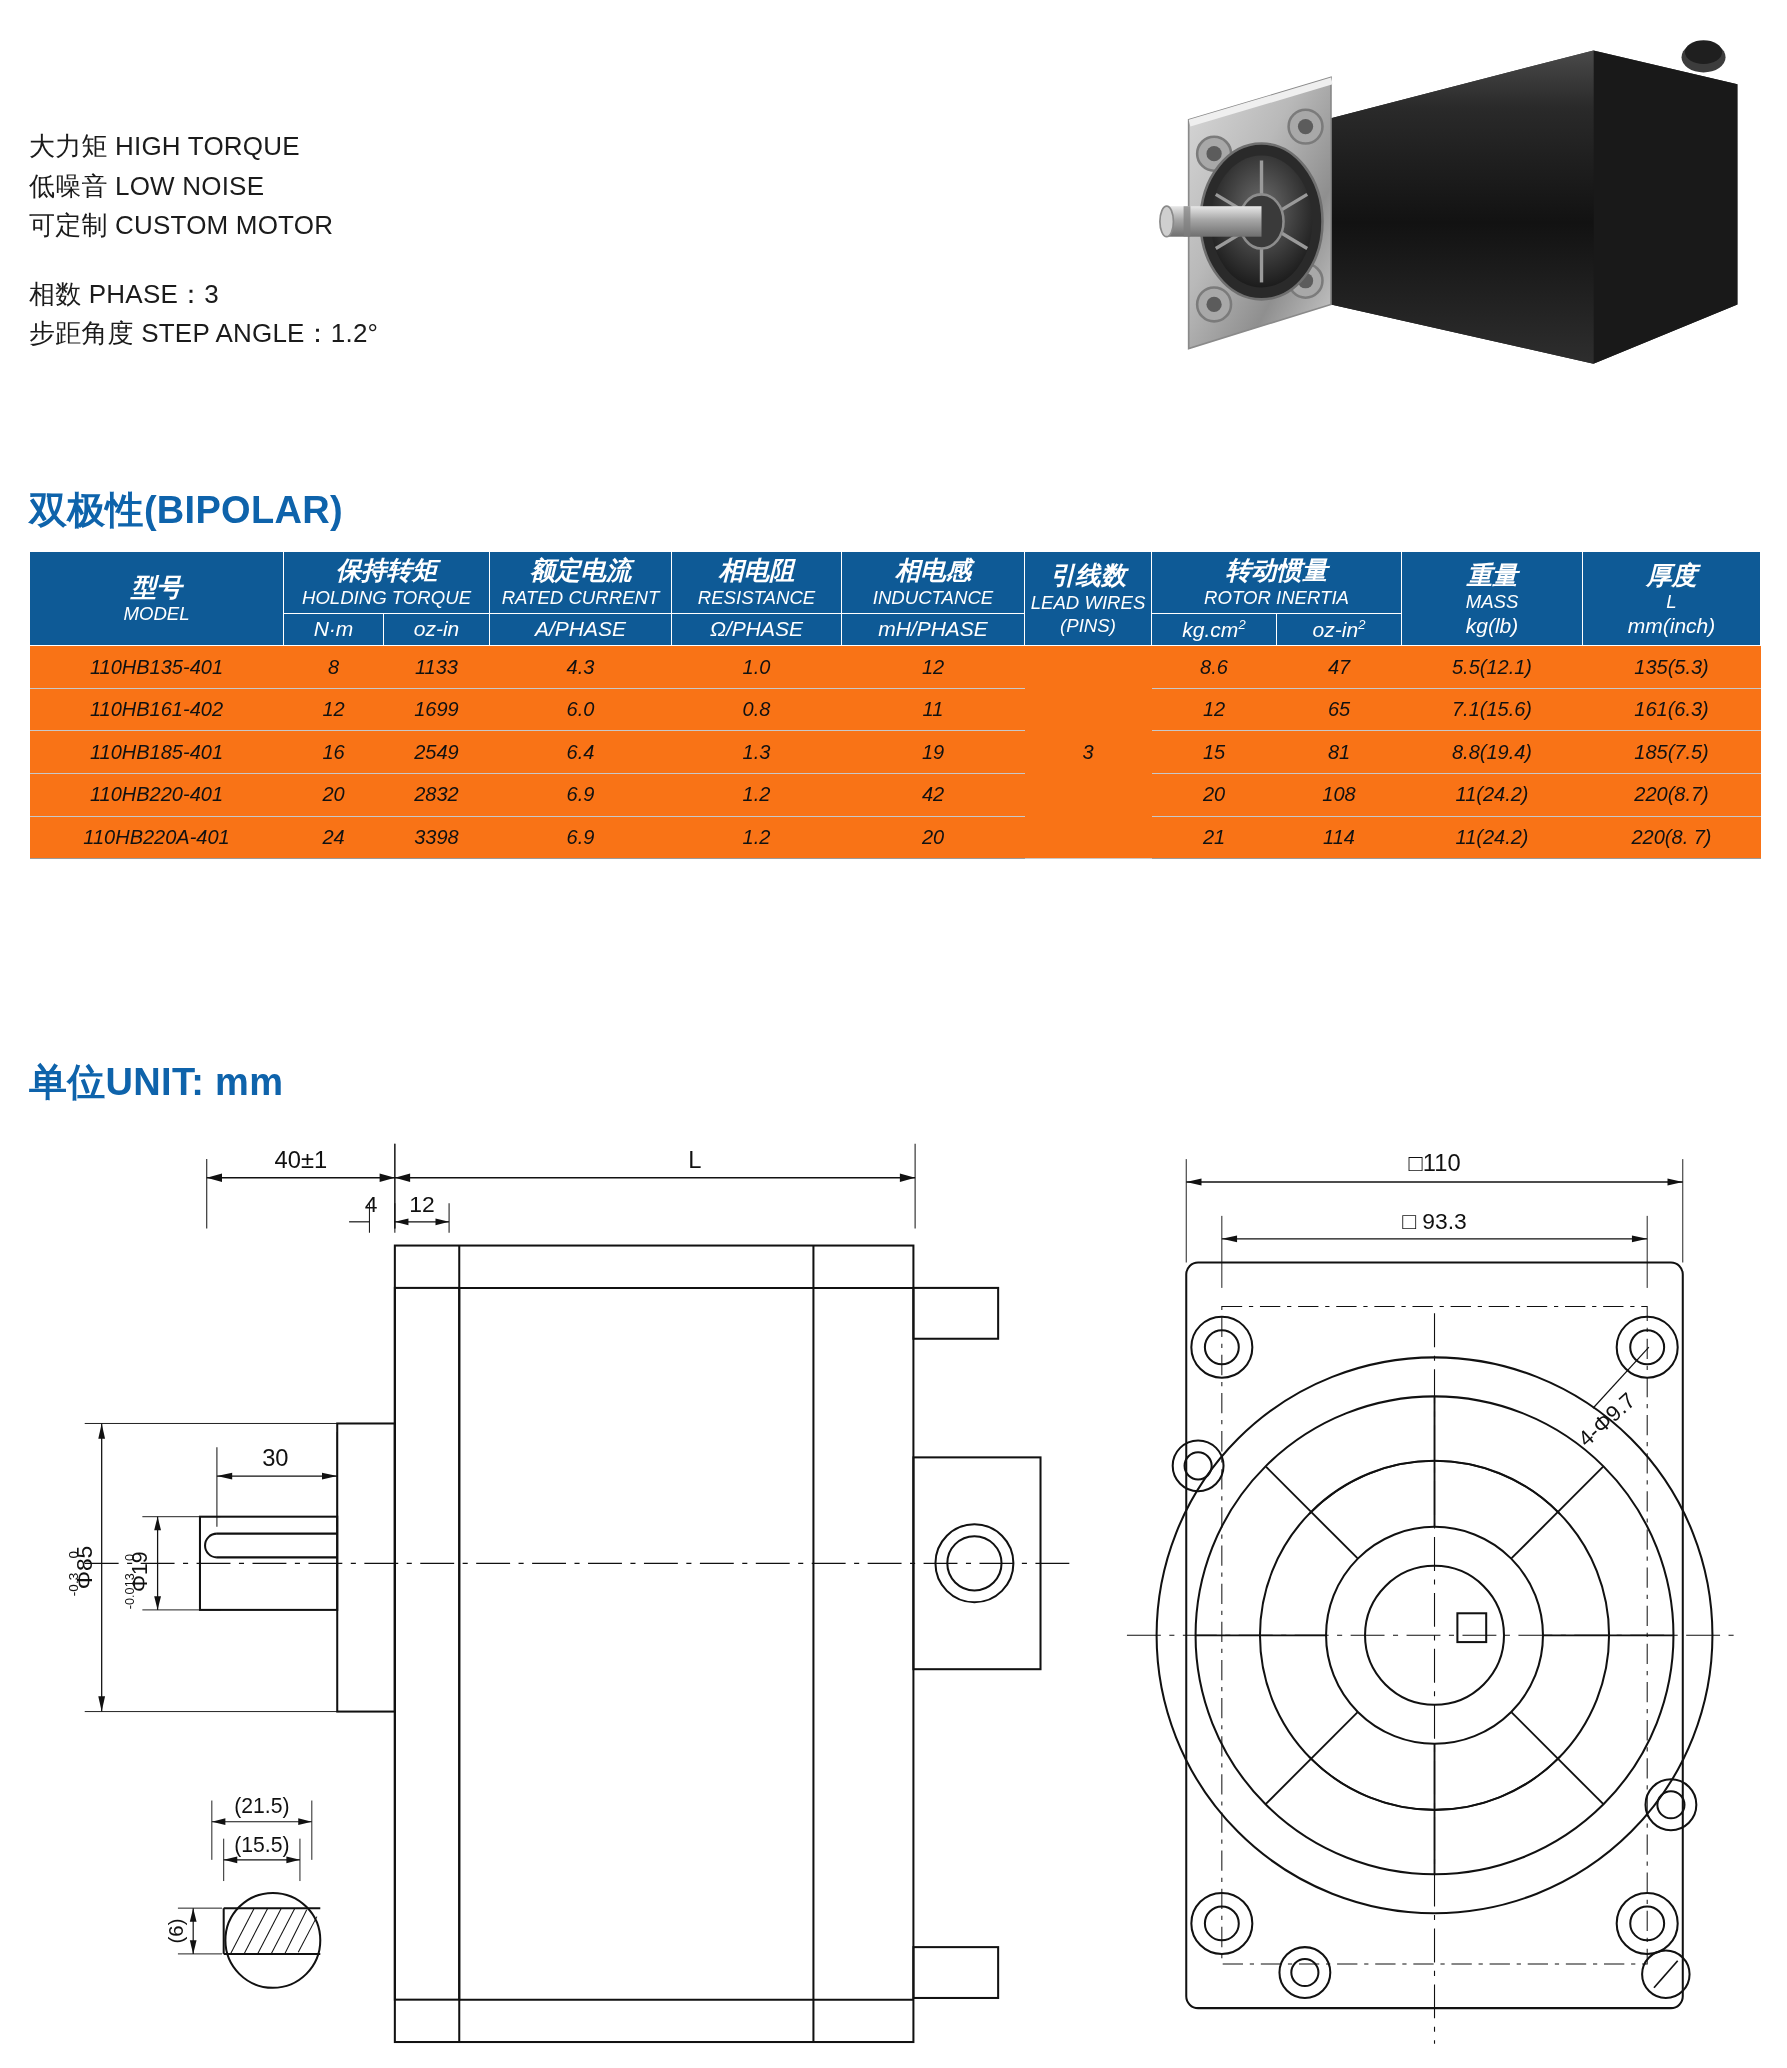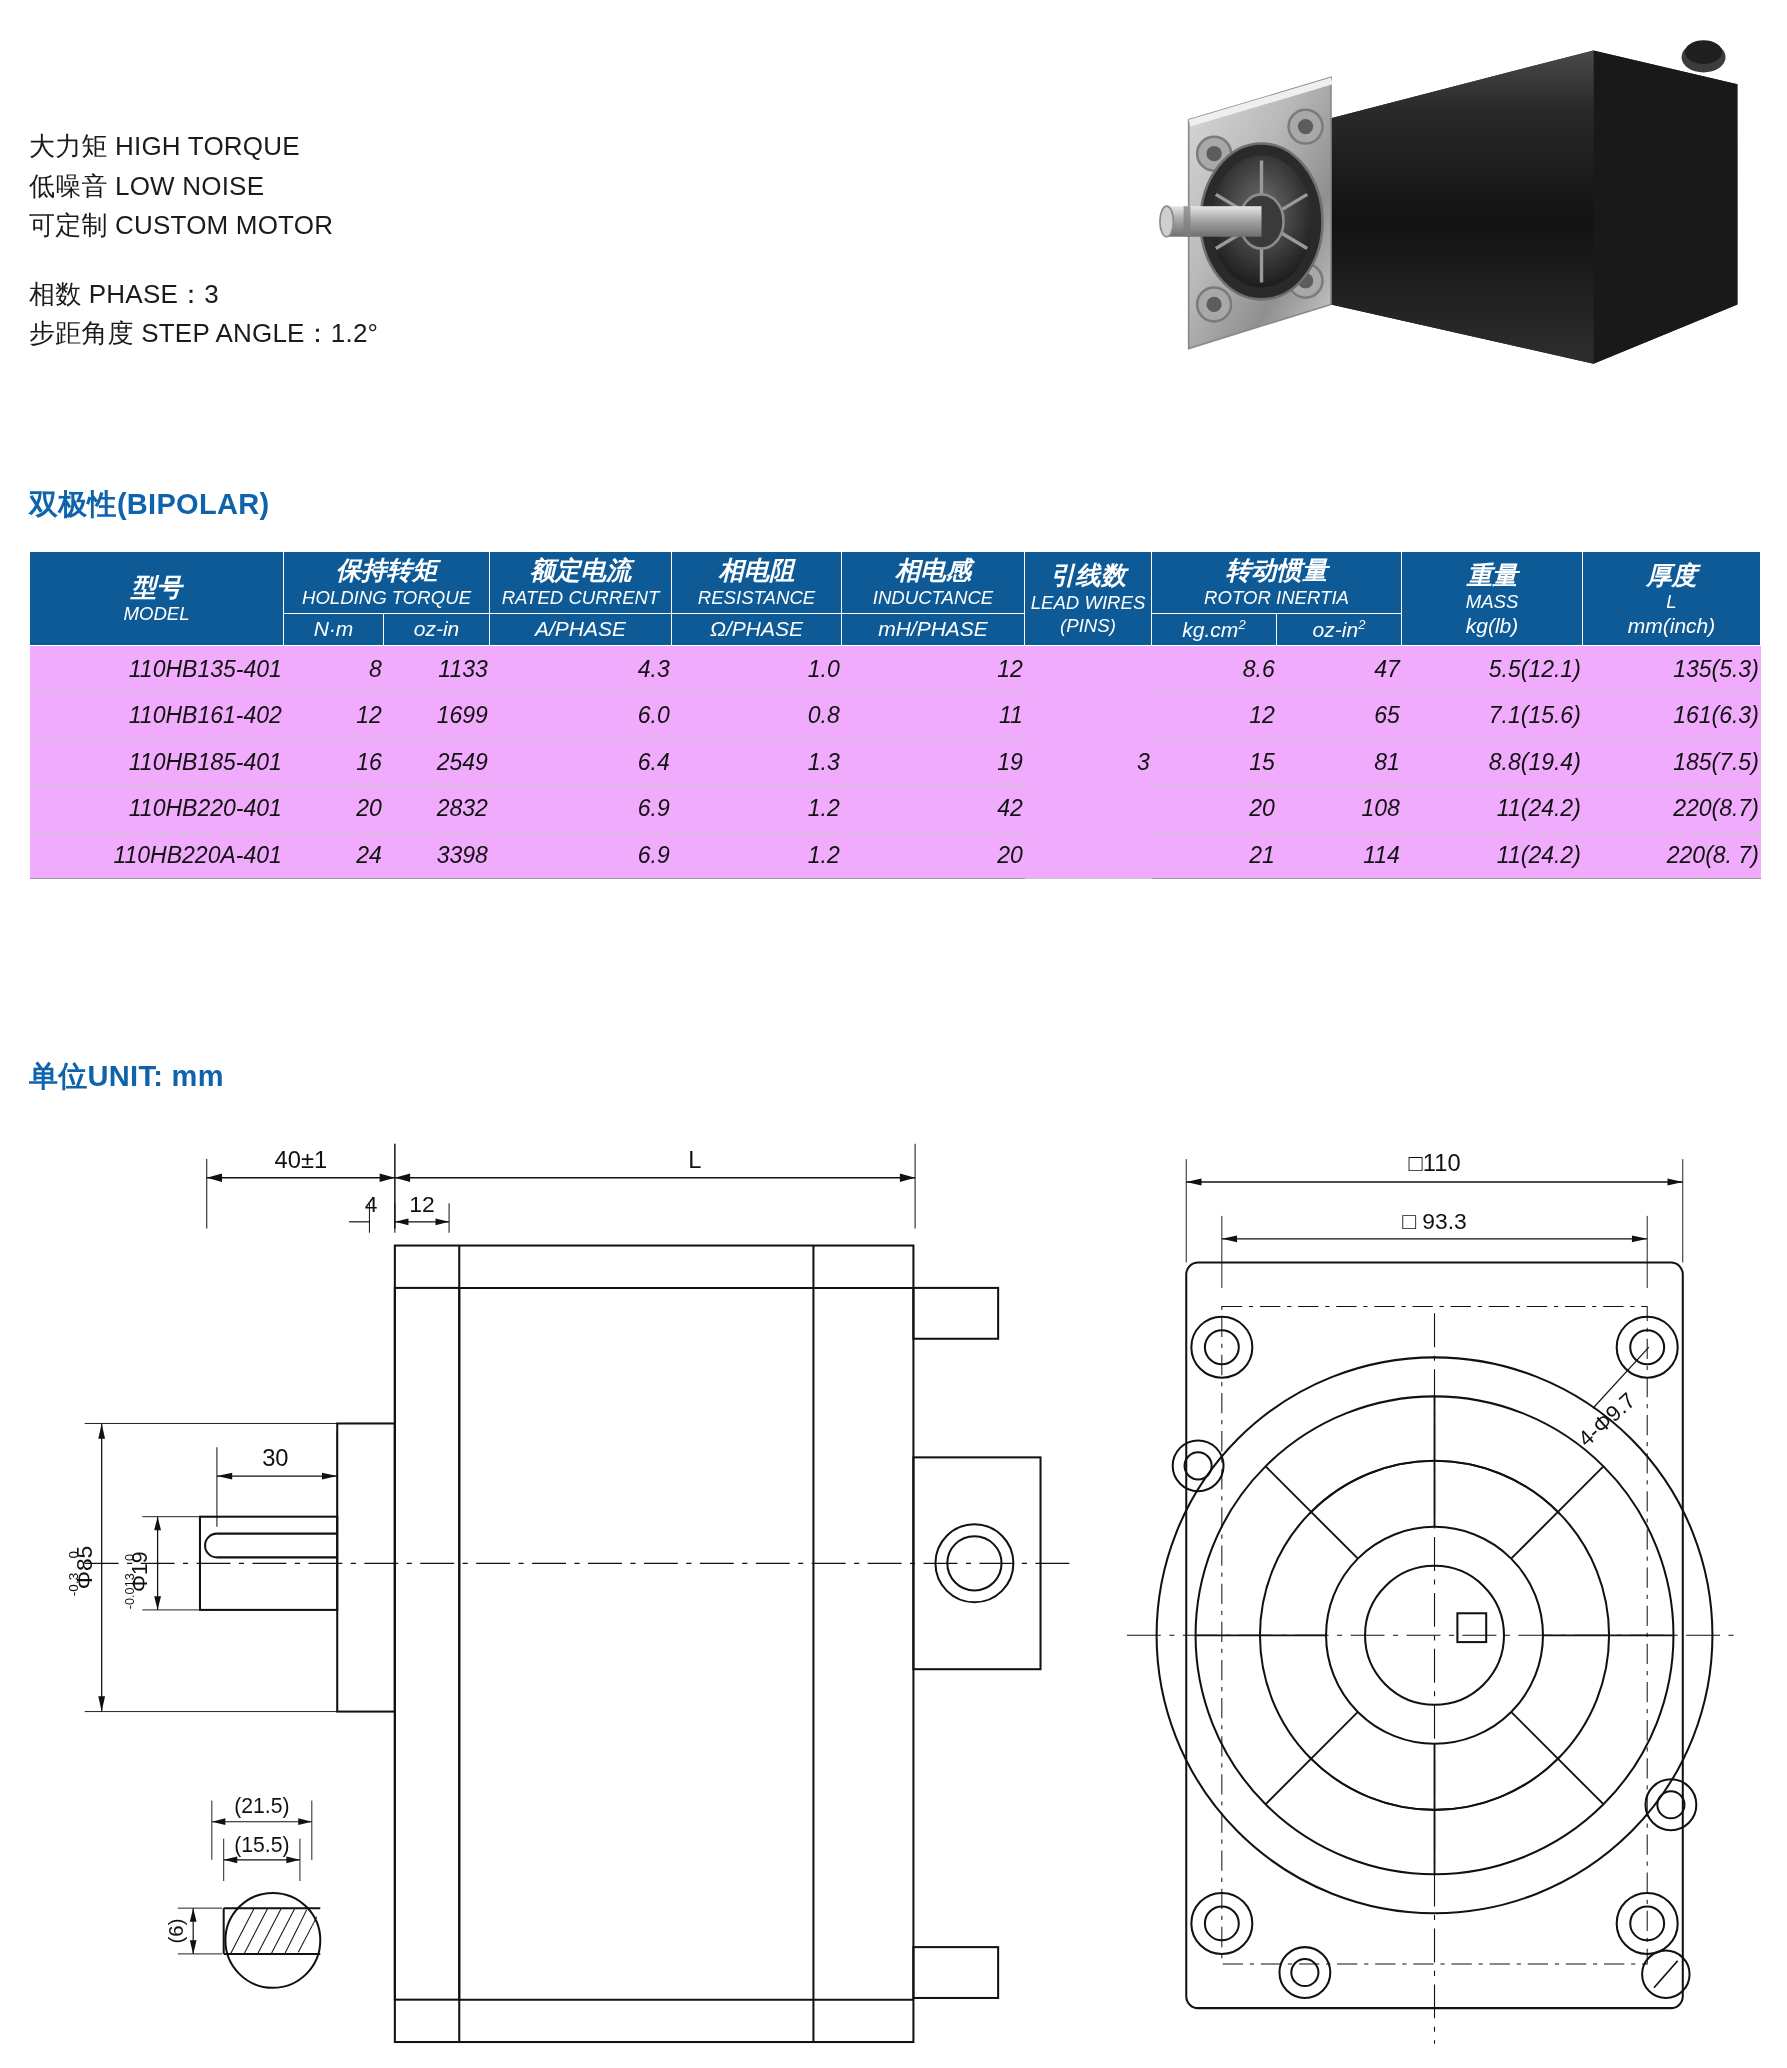--- a/index.html
+++ b/index.html
@@ -39,21 +39,21 @@
     position: absolute;
     left: 1153px;
     top: 25.4px;
     width: 593px;
     height: 398px;
   }
 
   
   .section-title {
     position: absolute;
-    font-size: 29px;
+    font-size: 38px;
     font-weight: bold;
     color: #0e63ab;
     letter-spacing: 0.3px;
   }
   #bipolar-title { left: 29px; top: 485px; }
   #unit-title { left: 29px; top: 1017px; margin-top: 40px; }
 
   
   .table-wrap {
     position: absolute;
@@ -77,25 +77,24 @@
     color: #ffffff;
     padding: 3.4px 1.7px;
   }
   .th-cn { font-size: 25.4px; font-weight: bold; line-height: 1.2; display:block; }
   .th-en { font-size: 18.6px; font-weight: normal; line-height: 1.25; display:block; }
   .th-sub { font-size: 21px; font-weight: normal; }
   table.spec tbody td {
     border: 0.8px solid #c8c8c8;
     border-left: none;
     border-right: none;
-    font-size: 23px;
+    font-size: 20px;
     padding: 9.3px 1.7px;
     color: #111;
-    background: #f0abfc;
-    text-align: right;
+    background: #f97316;
   }
   table.spec tbody tr td:first-child { border-left: none; }
   table.spec tbody tr:last-child td { border-bottom: 0.8px solid #9a9a9a; }
   .vcell { font-size: 24px; }
   sup { font-size: 0.62em; }
 
   
   .drawing {
     position: absolute;
     left: 0;

